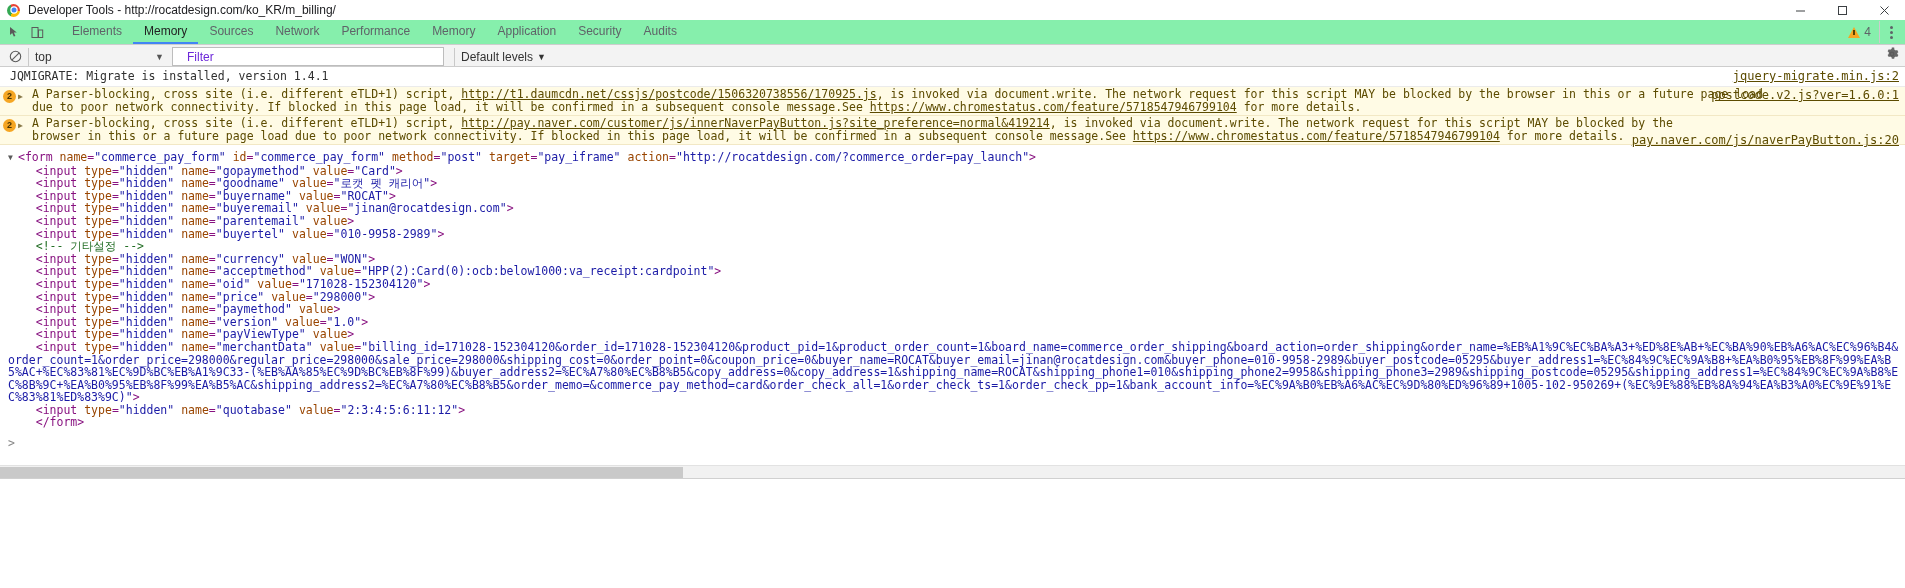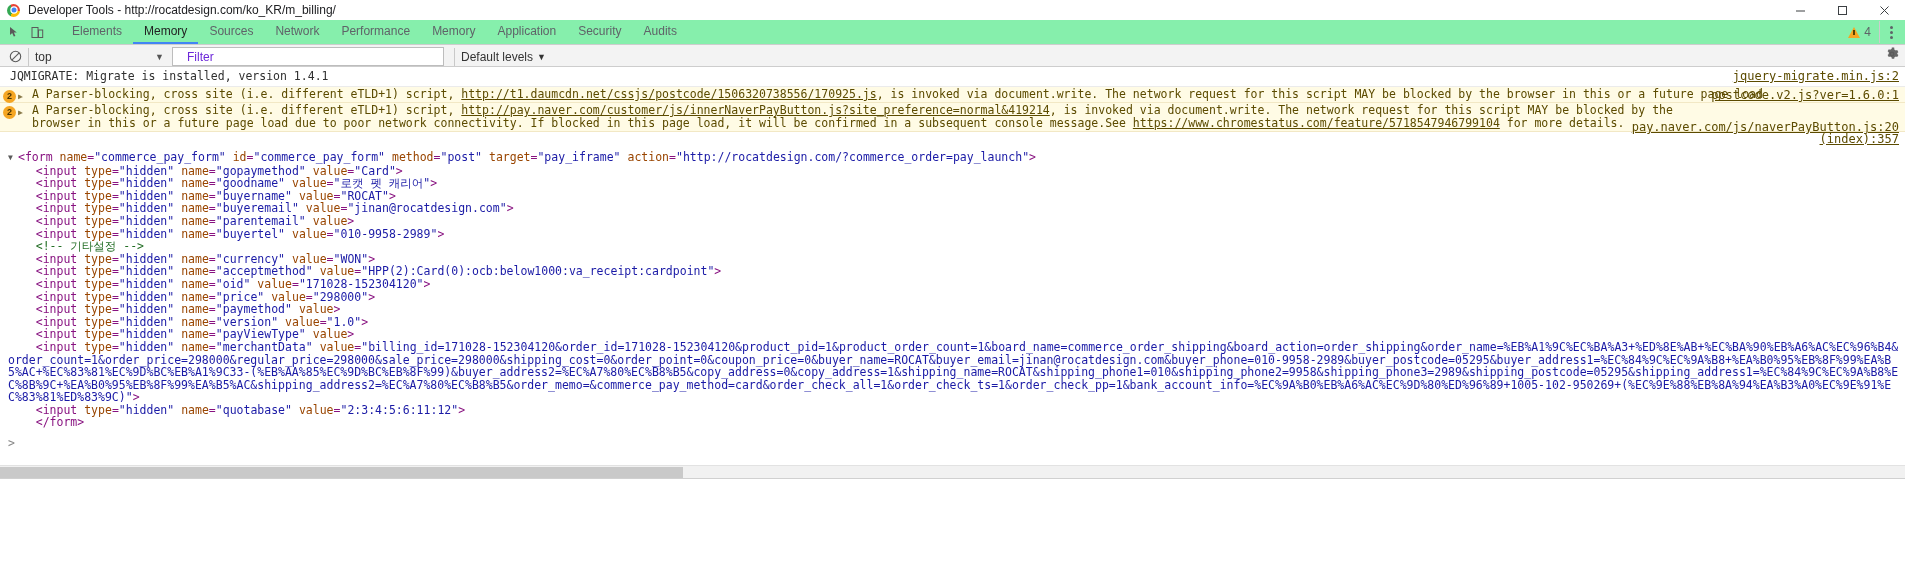--- a/index.html
+++ b/index.html
@@ -415,37 +415,35 @@
   <div class="msg plain">
     <span>JQMIGRATE: Migrate is installed, version 1.4.1</span>
     <span class="srclink" style="top:3px;">jquery-migrate.min.js:2</span>
   </div>
 
   <div class="msg warn">
     <span class="count">2</span>
     <span class="arrow">▶</span>
     <div class="warn-body">
       <div class="warn-line"><span>A Parser-blocking, cross site (i.e. different eTLD+1) script, </span><a class="ext" href="#">http://t1.daumcdn.net/cssjs/postcode/1506320738556/170925.js</a><span>, is invoked via document.write. The network request for this script MAY be blocked by the browser in this or a future page load</span></div>
+      <div class="warn-line"><span>due to poor network connectivity. If blocked in this page load, it will be confirmed in a subsequent console message.See </span><a class="ext" href="#">https://www.chromestatus.com/feature/5718547946799104</a><span> for more details.</span></div>
     </div>
     <span class="srclink" style="top:2px;">postcode.v2.js?ver=1.6.0:1</span>
   </div>
 
   <div class="msg warn">
     <span class="count">2</span>
     <span class="arrow">▶</span>
     <div class="warn-body">
       <div class="warn-line"><span>A Parser-blocking, cross site (i.e. different eTLD+1) script, </span><a class="ext" href="#">http://pay.naver.com/customer/js/innerNaverPayButton.js?site_preference=normal&amp;419214</a><span>, is invoked via document.write. The network request for this script MAY be blocked by the</span></div>
       <div class="warn-line"><span>browser in this or a future page load due to poor network connectivity. If blocked in this page load, it will be confirmed in a subsequent console message.See </span><a class="ext" href="#">https://www.chromestatus.com/feature/5718547946799104</a><span> for more details.</span></div>
     </div>
     <span class="srclink" style="top:18px;">pay.naver.com/js/naverPayButton.js:20</span>
   </div>
 
-  <div class="srcrow">
-    <span class="srclink" style="top:1px;">(index):357</span>
-  </div>
 
   <div class="codeblock" id="codeblock"><div class="codeline"><span class="twisty">▼</span><span class="tagp">&lt;form </span><span class="attn">name</span><span class="tagp">=</span><span class="attv">"commerce_pay_form"</span><span class="tagp"> </span><span class="attn">id</span><span class="tagp">=</span><span class="attv">"commerce_pay_form"</span><span class="tagp"> </span><span class="attn">method</span><span class="tagp">=</span><span class="attv">"post"</span><span class="tagp"> </span><span class="attn">target</span><span class="tagp">=</span><span class="attv">"pay_iframe"</span><span class="tagp"> </span><span class="attn">action</span><span class="tagp">=</span><span class="attv">"http://rocatdesign.com/?commerce_order=pay_launch"</span><span class="tagp">&gt;</span></div><div class="codeline"><span>    </span><span class="tagp">&lt;input </span><span class="attn">type</span><span class="tagp">=</span><span class="attv">"hidden"</span><span class="tagp"> </span><span class="attn">name</span><span class="tagp">=</span><span class="attv">"gopaymethod"</span><span class="tagp"> </span><span class="attn">value</span><span class="tagp">=</span><span class="attv">"Card"</span><span class="tagp">&gt;</span></div><div class="codeline"><span>    </span><span class="tagp">&lt;input </span><span class="attn">type</span><span class="tagp">=</span><span class="attv">"hidden"</span><span class="tagp"> </span><span class="attn">name</span><span class="tagp">=</span><span class="attv">"goodname"</span><span class="tagp"> </span><span class="attn">value</span><span class="tagp">=</span><span class="attv">"로캣 펫 캐리어"</span><span class="tagp">&gt;</span></div><div class="codeline"><span>    </span><span class="tagp">&lt;input </span><span class="attn">type</span><span class="tagp">=</span><span class="attv">"hidden"</span><span class="tagp"> </span><span class="attn">name</span><span class="tagp">=</span><span class="attv">"buyername"</span><span class="tagp"> </span><span class="attn">value</span><span class="tagp">=</span><span class="attv">"ROCAT"</span><span class="tagp">&gt;</span></div><div class="codeline"><span>    </span><span class="tagp">&lt;input </span><span class="attn">type</span><span class="tagp">=</span><span class="attv">"hidden"</span><span class="tagp"> </span><span class="attn">name</span><span class="tagp">=</span><span class="attv">"buyeremail"</span><span class="tagp"> </span><span class="attn">value</span><span class="tagp">=</span><span class="attv">"jinan@rocatdesign.com"</span><span class="tagp">&gt;</span></div><div class="codeline"><span>    </span><span class="tagp">&lt;input </span><span class="attn">type</span><span class="tagp">=</span><span class="attv">"hidden"</span><span class="tagp"> </span><span class="attn">name</span><span class="tagp">=</span><span class="attv">"parentemail"</span><span class="tagp"> </span><span class="attn">value</span><span class="tagp">&gt;</span></div><div class="codeline"><span>    </span><span class="tagp">&lt;input </span><span class="attn">type</span><span class="tagp">=</span><span class="attv">"hidden"</span><span class="tagp"> </span><span class="attn">name</span><span class="tagp">=</span><span class="attv">"buyertel"</span><span class="tagp"> </span><span class="attn">value</span><span class="tagp">=</span><span class="attv">"010-9958-2989"</span><span class="tagp">&gt;</span></div><div class="codeline"><span>    </span><span class="cmt">&lt;!-- 기타설정 --&gt;</span></div><div class="codeline"><span>    </span><span class="tagp">&lt;input </span><span class="attn">type</span><span class="tagp">=</span><span class="attv">"hidden"</span><span class="tagp"> </span><span class="attn">name</span><span class="tagp">=</span><span class="attv">"currency"</span><span class="tagp"> </span><span class="attn">value</span><span class="tagp">=</span><span class="attv">"WON"</span><span class="tagp">&gt;</span></div><div class="codeline"><span>    </span><span class="tagp">&lt;input </span><span class="attn">type</span><span class="tagp">=</span><span class="attv">"hidden"</span><span class="tagp"> </span><span class="attn">name</span><span class="tagp">=</span><span class="attv">"acceptmethod"</span><span class="tagp"> </span><span class="attn">value</span><span class="tagp">=</span><span class="attv">"HPP(2):Card(0):ocb:below1000:va_receipt:cardpoint"</span><span class="tagp">&gt;</span></div><div class="codeline"><span>    </span><span class="tagp">&lt;input </span><span class="attn">type</span><span class="tagp">=</span><span class="attv">"hidden"</span><span class="tagp"> </span><span class="attn">name</span><span class="tagp">=</span><span class="attv">"oid"</span><span class="tagp"> </span><span class="attn">value</span><span class="tagp">=</span><span class="attv">"171028-152304120"</span><span class="tagp">&gt;</span></div><div class="codeline"><span>    </span><span class="tagp">&lt;input </span><span class="attn">type</span><span class="tagp">=</span><span class="attv">"hidden"</span><span class="tagp"> </span><span class="attn">name</span><span class="tagp">=</span><span class="attv">"price"</span><span class="tagp"> </span><span class="attn">value</span><span class="tagp">=</span><span class="attv">"298000"</span><span class="tagp">&gt;</span></div><div class="codeline"><span>    </span><span class="tagp">&lt;input </span><span class="attn">type</span><span class="tagp">=</span><span class="attv">"hidden"</span><span class="tagp"> </span><span class="attn">name</span><span class="tagp">=</span><span class="attv">"paymethod"</span><span class="tagp"> </span><span class="attn">value</span><span class="tagp">&gt;</span></div><div class="codeline"><span>    </span><span class="tagp">&lt;input </span><span class="attn">type</span><span class="tagp">=</span><span class="attv">"hidden"</span><span class="tagp"> </span><span class="attn">name</span><span class="tagp">=</span><span class="attv">"version"</span><span class="tagp"> </span><span class="attn">value</span><span class="tagp">=</span><span class="attv">"1.0"</span><span class="tagp">&gt;</span></div><div class="codeline"><span>    </span><span class="tagp">&lt;input </span><span class="attn">type</span><span class="tagp">=</span><span class="attv">"hidden"</span><span class="tagp"> </span><span class="attn">name</span><span class="tagp">=</span><span class="attv">"payViewType"</span><span class="tagp"> </span><span class="attn">value</span><span class="tagp">&gt;</span></div><div class="codeline wrap"><span>    </span><span class="tagp">&lt;input </span><span class="attn">type</span><span class="tagp">=</span><span class="attv">"hidden"</span><span class="tagp"> </span><span class="attn">name</span><span class="tagp">=</span><span class="attv">"merchantData"</span><span class="tagp"> </span><span class="attn">value</span><span class="tagp">=</span><span class="attv">"billing_id=171028-152304120&amp;order_id=171028-152304120&amp;product_pid=1&amp;product_order_count=1&amp;board_name=commerce_order_shipping&amp;board_action=order_shipping&amp;order_name=%EB%A1%9C%EC%BA%A3+%ED%8E%AB+%EC%BA%90%EB%A6%AC%EC%96%B4&amp;order_count=1&amp;order_price=298000&amp;regular_price=298000&amp;sale_price=298000&amp;shipping_cost=0&amp;order_point=0&amp;coupon_price=0&amp;buyer_name=ROCAT&amp;buyer_email=jinan@rocatdesign.com&amp;buyer_phone=010-9958-2989&amp;buyer_postcode=05295&amp;buyer_address1=%EC%84%9C%EC%9A%B8+%EA%B0%95%EB%8F%99%EA%B5%AC+%EC%83%81%EC%9D%BC%EB%A1%9C33-(%EB%AA%85%EC%9D%BC%EB%8F%99)&amp;buyer_address2=%EC%A7%80%EC%B8%B5&amp;copy_address=0&amp;copy_address=1&amp;shipping_name=ROCAT&amp;shipping_phone1=010&amp;shipping_phone2=9958&amp;shipping_phone3=2989&amp;shipping_postcode=05295&amp;shipping_address1=%EC%84%9C%EC%9A%B8%EC%8B%9C+%EA%B0%95%EB%8F%99%EA%B5%AC&amp;shipping_address2=%EC%A7%80%EC%B8%B5&amp;order_memo=&amp;commerce_pay_method=card&amp;order_check_all=1&amp;order_check_ts=1&amp;order_check_pp=1&amp;bank_account_info=%EC%9A%B0%EB%A6%AC%EC%9D%80%ED%96%89+1005-102-950269+(%EC%9E%88%EB%8A%94%EA%B3%A0%EC%9E%91%EC%83%81%ED%83%9C)"</span><span class="tagp">&gt;</span></div><div class="codeline"><span>    </span><span class="tagp">&lt;input </span><span class="attn">type</span><span class="tagp">=</span><span class="attv">"hidden"</span><span class="tagp"> </span><span class="attn">name</span><span class="tagp">=</span><span class="attv">"quotabase"</span><span class="tagp"> </span><span class="attn">value</span><span class="tagp">=</span><span class="attv">"2:3:4:5:6:11:12"</span><span class="tagp">&gt;</span></div><div class="codeline"><span>    </span><span class="tagp">&lt;/form&gt;</span></div></div>
 
   <div class="prompt">&gt;</div>
 
   <div class="hscroll">
     <div class="thumb"></div>
   </div>
 </div>
 

